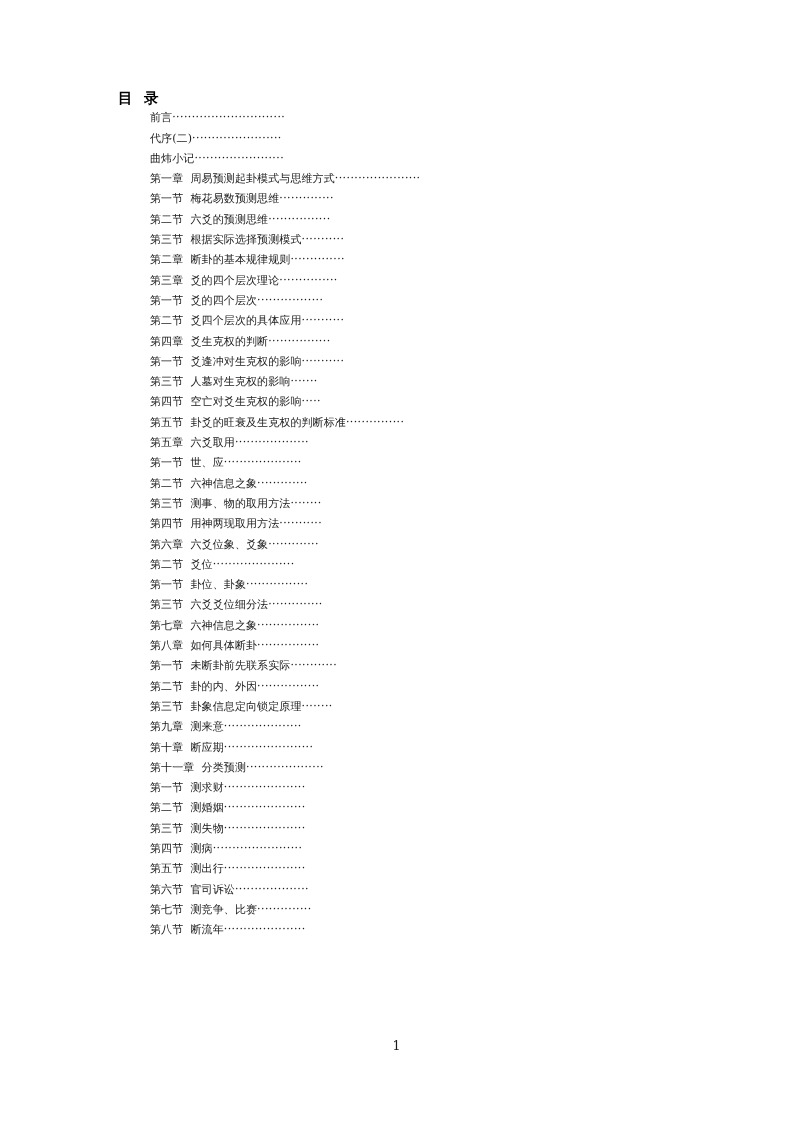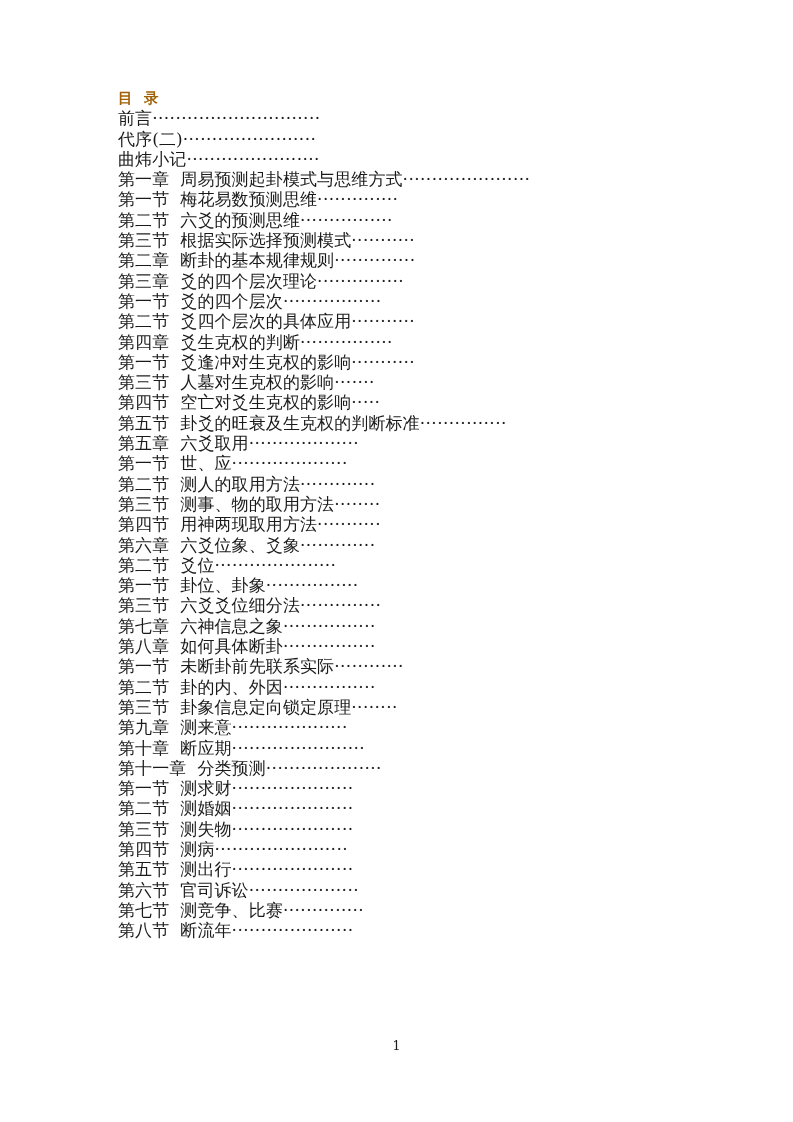--- a/index.html
+++ b/index.html
@@ -28,33 +28,34 @@
     top: 88px;
     width: 560px;
   }
   .toc-title {
     font-size: 14.5px;
     font-weight: bold;
     letter-spacing: 0.5px;
     line-height: 20.3px;
     margin: 0 0 0 0;
     white-space: pre;
-    color: #a16207;
+    color: #000000;
   }
   .toc-list {
     list-style: none;
     margin: 0;
     padding: 0;
   }
   .toc-entry {
-    font-size: 17px;
+    font-size: 11px;
     line-height: 20.3px;
     white-space: pre;
     color: #1a1a1a;
     display: block;
+    margin-left: 32px;
   }
   .toc-label {
     letter-spacing: 0.1px;
   }
   .toc-dots {
     letter-spacing: 0.4px;
     color: #1a1a1a;
   }
   .page-number {
     position: absolute;
@@ -88,21 +89,21 @@
         <div class="toc-entry"><span class="toc-label">第三章  爻的四个层次理论</span><span class="toc-dots">···············</span></div>
         <div class="toc-entry"><span class="toc-label">第一节  爻的四个层次</span><span class="toc-dots">·················</span></div>
         <div class="toc-entry"><span class="toc-label">第二节  爻四个层次的具体应用</span><span class="toc-dots">···········</span></div>
         <div class="toc-entry"><span class="toc-label">第四章  爻生克权的判断</span><span class="toc-dots">················</span></div>
         <div class="toc-entry"><span class="toc-label">第一节  爻逢冲对生克权的影响</span><span class="toc-dots">···········</span></div>
         <div class="toc-entry"><span class="toc-label">第三节  人墓对生克权的影响</span><span class="toc-dots">·······</span></div>
         <div class="toc-entry"><span class="toc-label">第四节  空亡对爻生克权的影响</span><span class="toc-dots">·····</span></div>
         <div class="toc-entry"><span class="toc-label">第五节  卦爻的旺衰及生克权的判断标准</span><span class="toc-dots">···············</span></div>
         <div class="toc-entry"><span class="toc-label">第五章  六爻取用</span><span class="toc-dots">···················</span></div>
         <div class="toc-entry"><span class="toc-label">第一节  世、应</span><span class="toc-dots">····················</span></div>
-        <div class="toc-entry"><span class="toc-label">第二节  测人的取用方法</span><span class="toc-dots">·············</span></div>
+        <div class="toc-entry"><span class="toc-label">第二节  六神信息之象</span><span class="toc-dots">·············</span></div>
         <div class="toc-entry"><span class="toc-label">第三节  测事、物的取用方法</span><span class="toc-dots">········</span></div>
         <div class="toc-entry"><span class="toc-label">第四节  用神两现取用方法</span><span class="toc-dots">···········</span></div>
         <div class="toc-entry"><span class="toc-label">第六章  六爻位象、爻象</span><span class="toc-dots">·············</span></div>
         <div class="toc-entry"><span class="toc-label">第二节  爻位</span><span class="toc-dots">·····················</span></div>
         <div class="toc-entry"><span class="toc-label">第一节  卦位、卦象</span><span class="toc-dots">················</span></div>
         <div class="toc-entry"><span class="toc-label">第三节  六爻爻位细分法</span><span class="toc-dots">··············</span></div>
         <div class="toc-entry"><span class="toc-label">第七章  六神信息之象</span><span class="toc-dots">················</span></div>
         <div class="toc-entry"><span class="toc-label">第八章  如何具体断卦</span><span class="toc-dots">················</span></div>
         <div class="toc-entry"><span class="toc-label">第一节  未断卦前先联系实际</span><span class="toc-dots">············</span></div>
         <div class="toc-entry"><span class="toc-label">第二节  卦的内、外因</span><span class="toc-dots">················</span></div>

